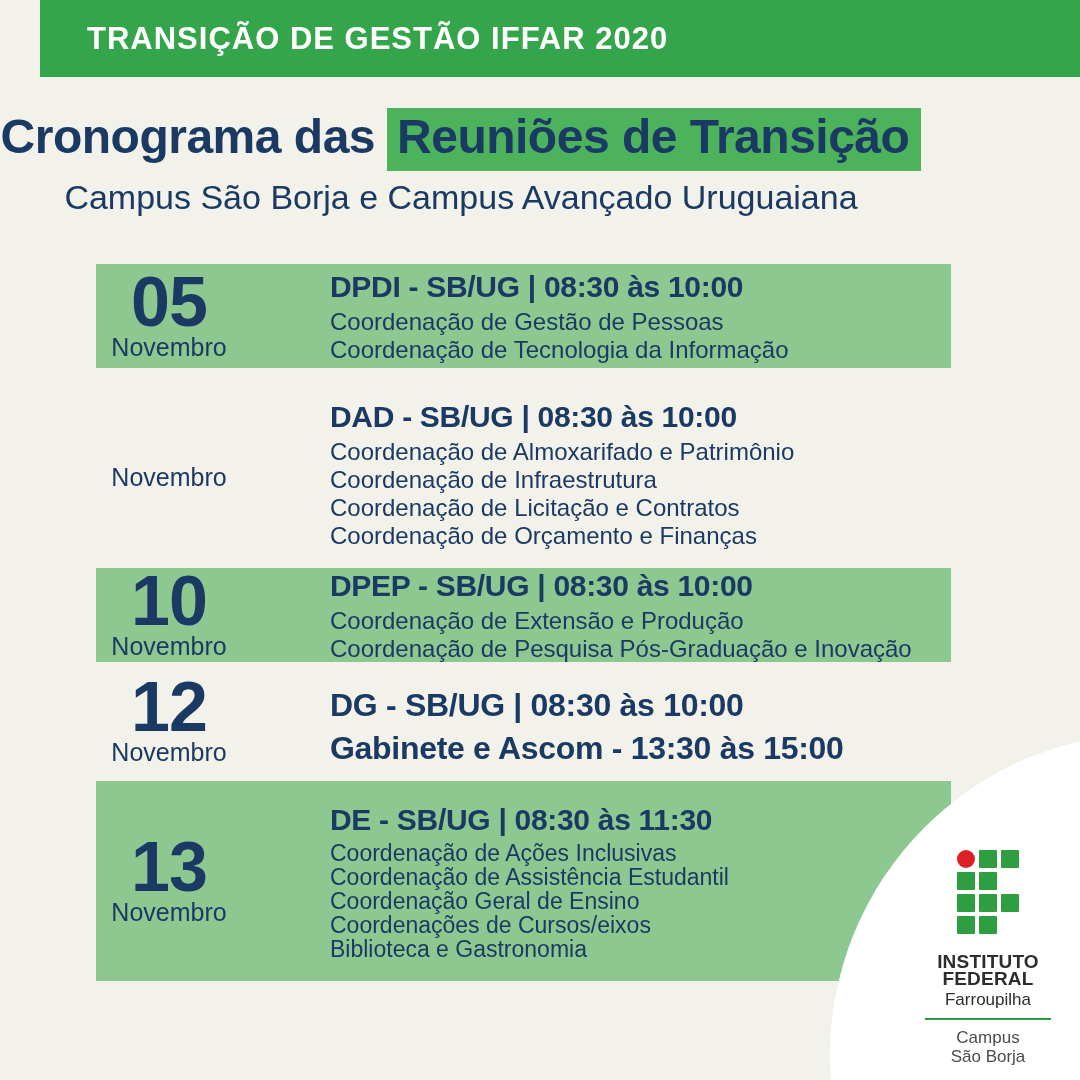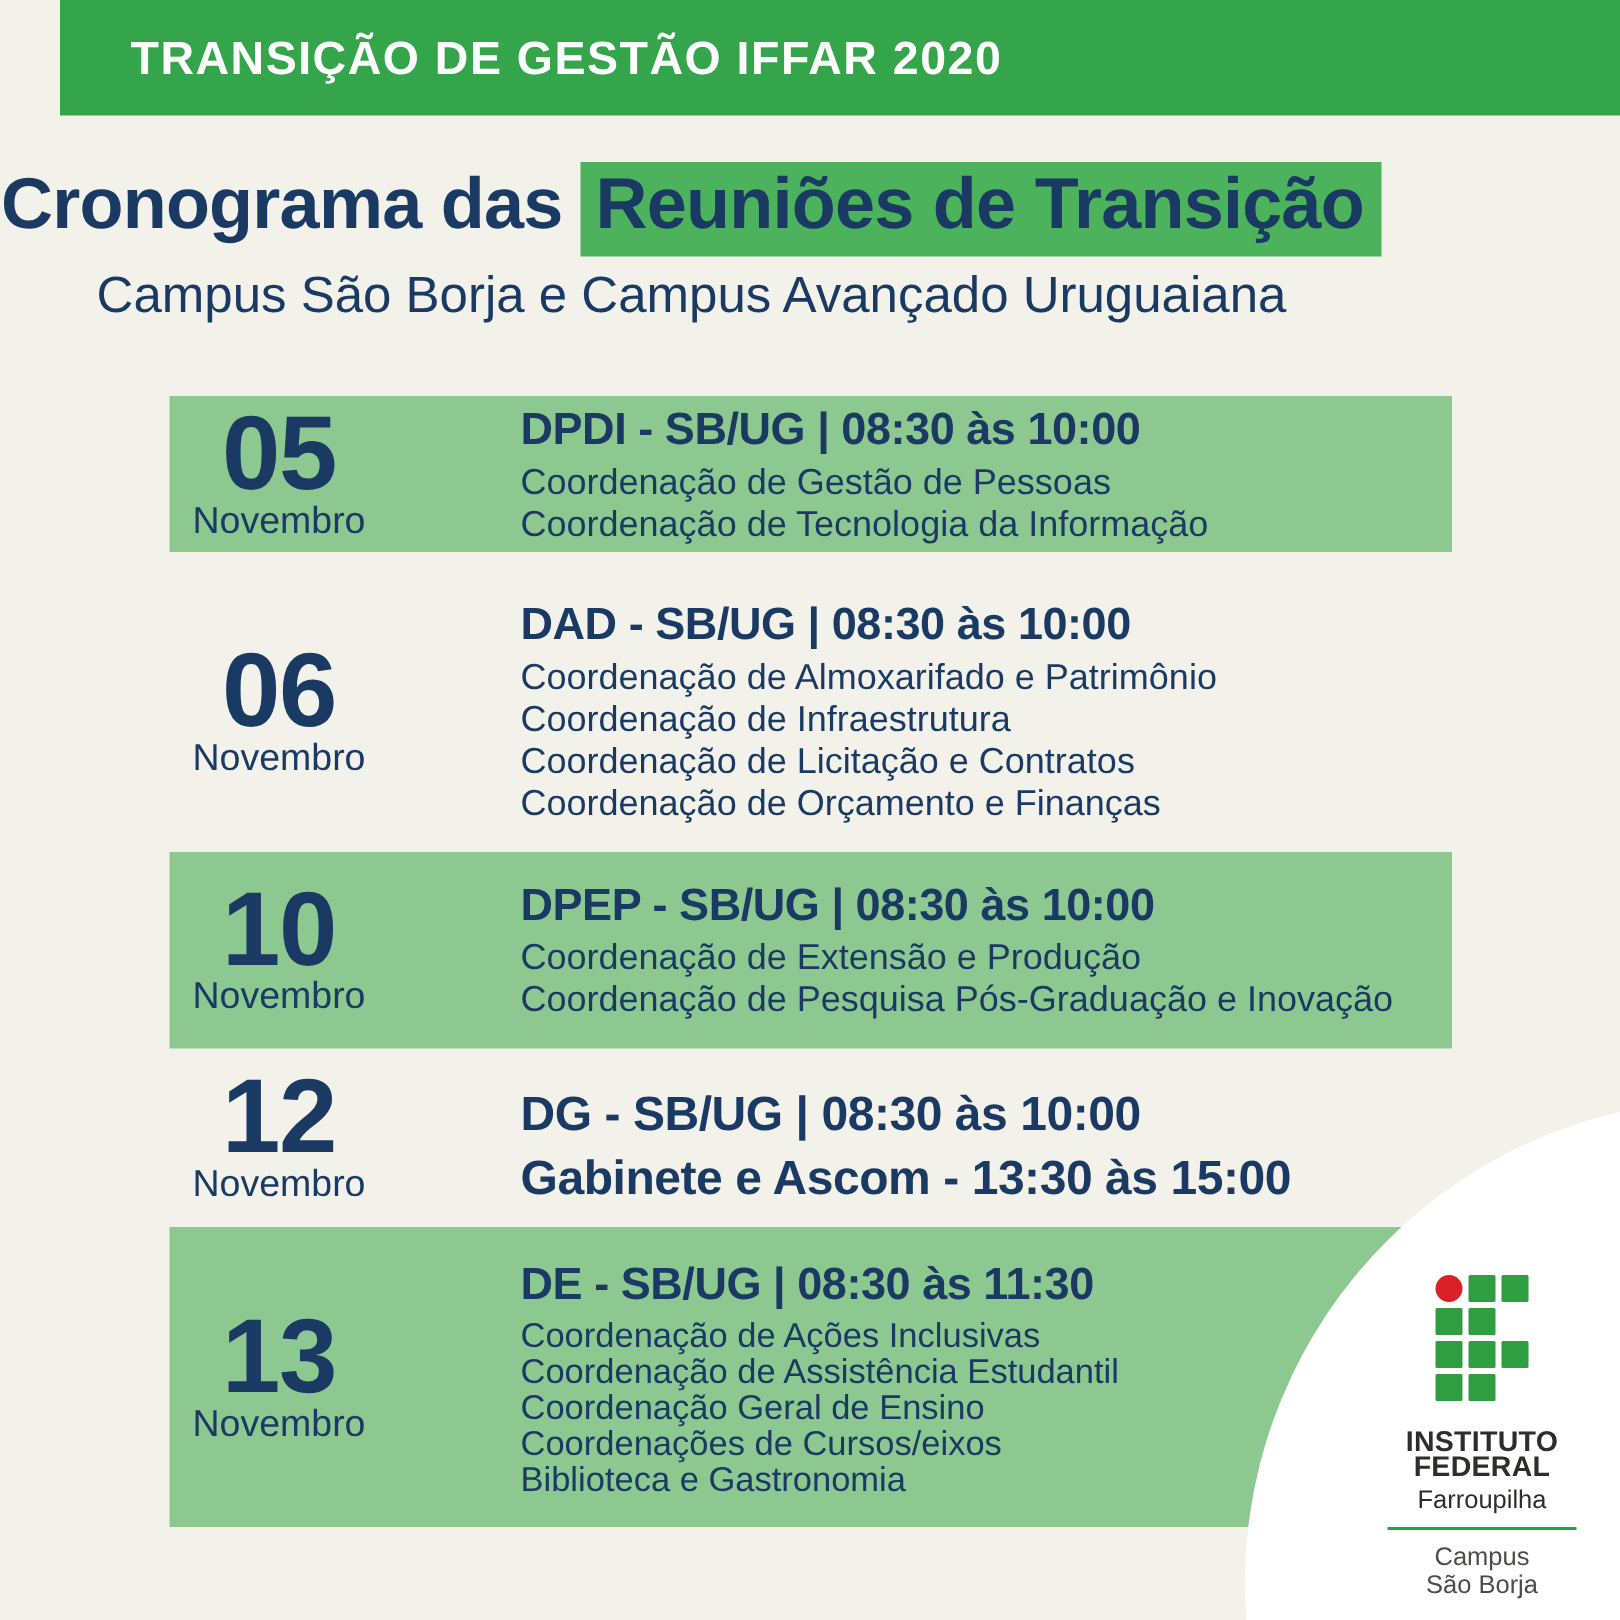--- a/index.html
+++ b/index.html
@@ -42,26 +42,26 @@
   .title-prefix{margin-right:12px;}
   .title-highlight{
     background:var(--highlight-green);
     padding:2px 12px 8px 10px;
   }
   .subtitle{
     margin-top:8px;font-size:34px;font-weight:400;line-height:42px;color:var(--navy);
   }
 
   
-  .schedule{position:absolute;top:264px;left:113px;width:855px;}
+  .schedule{position:absolute;top:264px;left:96px;width:855px;}
   .block{display:flex;align-items:center;width:100%;}
   .block.green{background:var(--block-green);}
   .blk0{height:104px;margin-bottom:13px;}
   .blk1{height:187px;}
-  .blk2{height:131px;}
+  .blk2{height:94px;}
   .blk3{height:119px;}
   .blk4{height:200px;}
   .date-col{width:234px;flex:0 0 234px;display:flex;justify-content:flex-start;}
   .date-inner{width:120px;margin-left:13px;text-align:center;}
   .day{
     font-size:70px;font-weight:700;line-height:56px;letter-spacing:-1px;color:var(--navy);
   }
   .month{font-size:25px;font-weight:400;line-height:24px;margin-top:5px;color:var(--navy);}
   .content-col{flex:1;min-width:0;padding-right:16px;}
   .heading{font-size:30px;font-weight:700;line-height:35px;color:var(--navy);letter-spacing:-0.3px;}
@@ -124,21 +124,20 @@
       <div class="items">
           <div class="item">Coordenação de Gestão de Pessoas</div>
           <div class="item">Coordenação de Tecnologia da Informação</div>
         </div>
     </div>
   </div>
 
   <div class="block blk1 plain">
     <div class="date-col">
       <div class="date-inner">
-        <div class="day">06</div>
         <div class="month">Novembro</div>
       </div>
     </div>
     <div class="content-col">
       <div class="headings">
           <div class="heading">DAD - SB/UG | 08:30 às 10:00</div>
         </div>
       <div class="items">
           <div class="item">Coordenação de Almoxarifado e Patrimônio</div>
           <div class="item">Coordenação de Infraestrutura</div>

